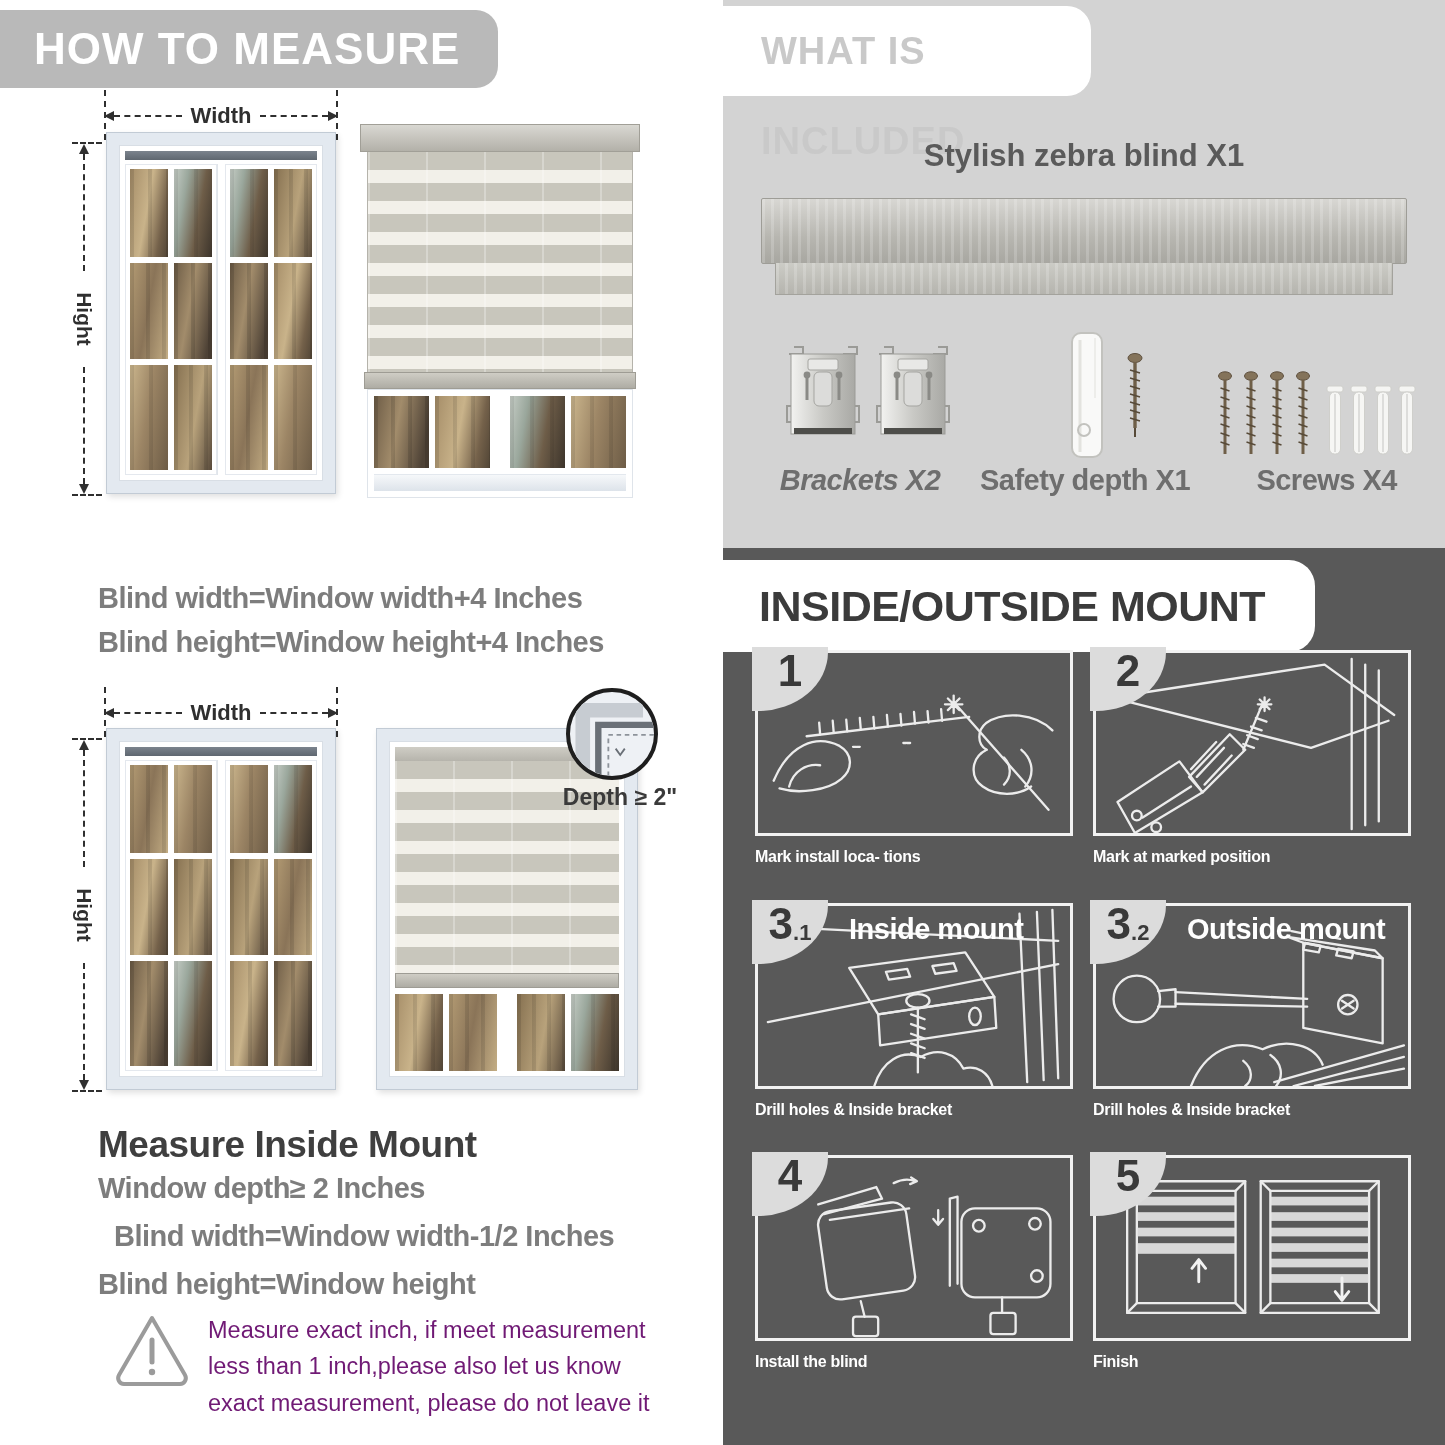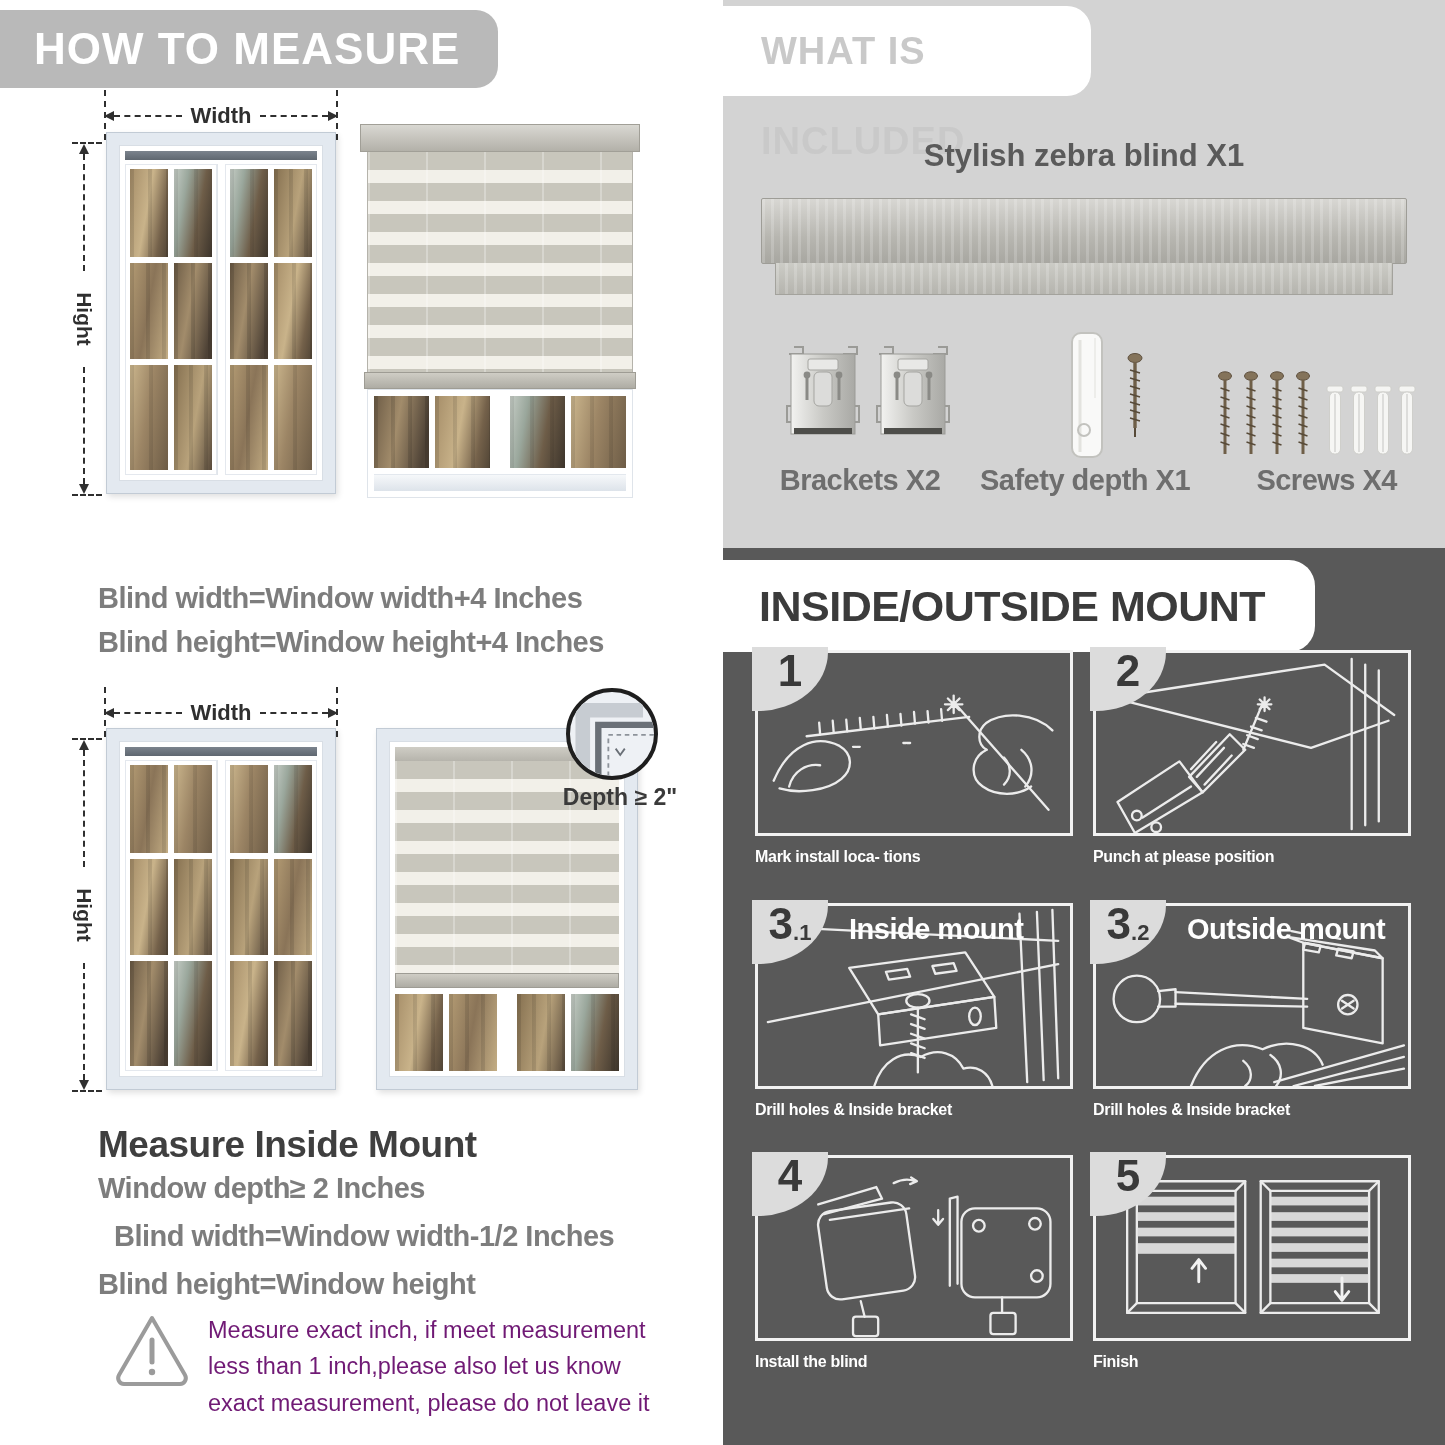--- a/index.html
+++ b/index.html
@@ -366,21 +366,21 @@
         <rect x="4.5" y="8" width="11" height="62" rx="5" fill="rgba(248,248,246,0.92)" stroke="#cfcfcb"></rect>
         <path d="M10,10 v58" stroke="#dddddb" stroke-width="2"></path>
       </g>
       <g transform="translate(72,0)">
         <rect x="2" y="2" width="16" height="6" rx="2" fill="#f5f5f3" stroke="#cfcfcb"></rect>
         <rect x="4.5" y="8" width="11" height="62" rx="5" fill="rgba(248,248,246,0.92)" stroke="#cfcfcb"></rect>
         <path d="M10,10 v58" stroke="#dddddb" stroke-width="2"></path>
       </g>
     </svg>
 
-    <div class="item-label" style="left:37px;width:200px;">Brackets X2</div>
+    <div class="item-label" style="left:37px;width:200px;font-style:italic;">Brackets X2</div>
     <div class="item-label" style="left:242px;width:240px;">Safety depth X1</div>
     <div class="item-label" style="left:474px;width:200px;text-align:right;">Screws X4</div>
   </div>
 
   <div class="right-dark">
     <div class="hdr-white2">
       <span>INSIDE/OUTSIDE MOUNT</span>
     </div>
 
     <div class="step" style="left:32px;top:102px;">
@@ -423,21 +423,21 @@
             <path d="M46,170 l50,-32"></path>
             <circle cx="40" cy="168" r="5"></circle>
               <circle cx="60" cy="180" r="5"></circle>
           </g>
         </svg>
       </div>
       <div class="badge">
         <span class="bn">2</span>
           <span class="bs"></span>
       </div>
-      <div class="caption">Punch at  please position</div>
+      <div class="caption">Mark at  marked position</div>
     </div>
 
     <div class="step" style="left:32px;top:355px;">
       <div class="frame">
         <svg viewBox="0 0 318 186">
           <g stroke="#ececec" stroke-width="2.4" fill="none" stroke-linecap="round" stroke-linejoin="round">
             <path d="M8,120 L308,60 M28,22 L308,36"></path>
             <path d="M268,8 L276,182 M286,6 L293,180 M302,4 L308,178"></path>
             <path d="M92,64 L212,48 L242,94 L122,112 Z"></path>
             <path d="M130,68 l22,-3 l3,8 l-22,3 Z M178,62 l22,-3 l3,8 l-22,3 Z"></path>

